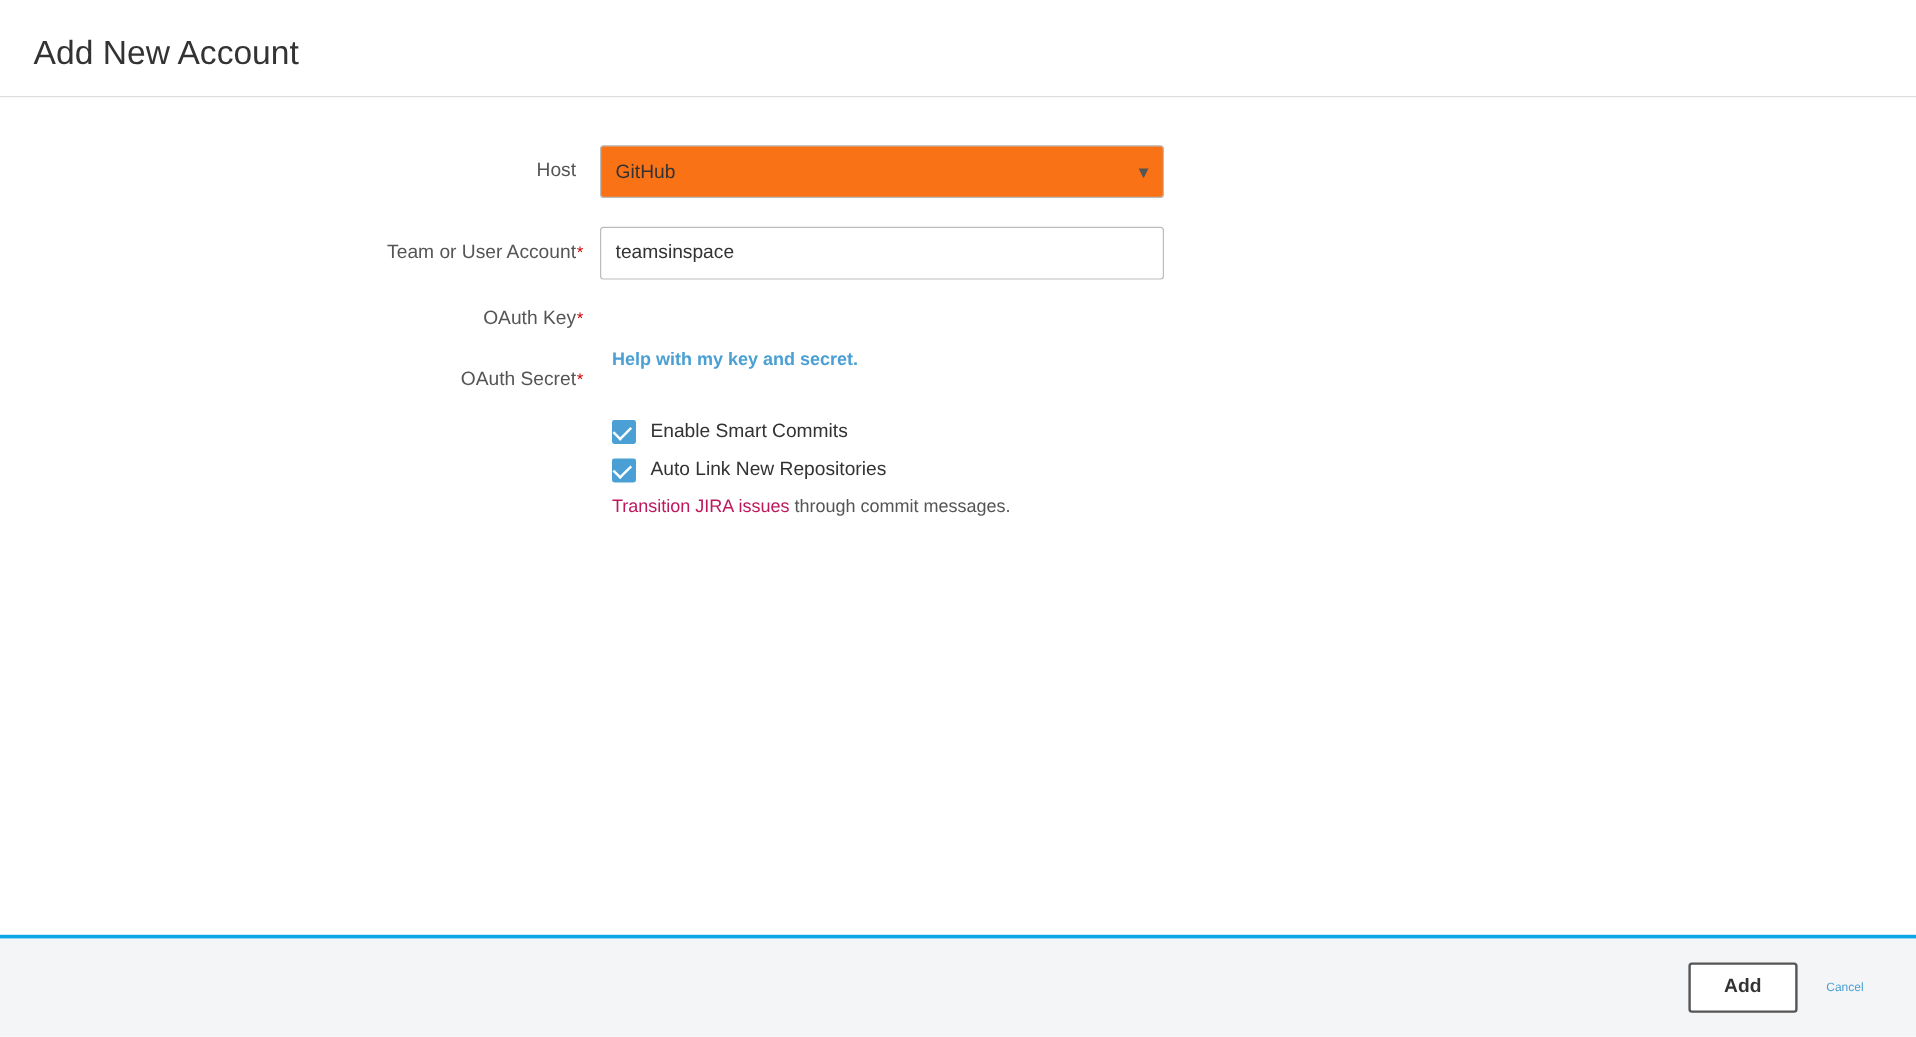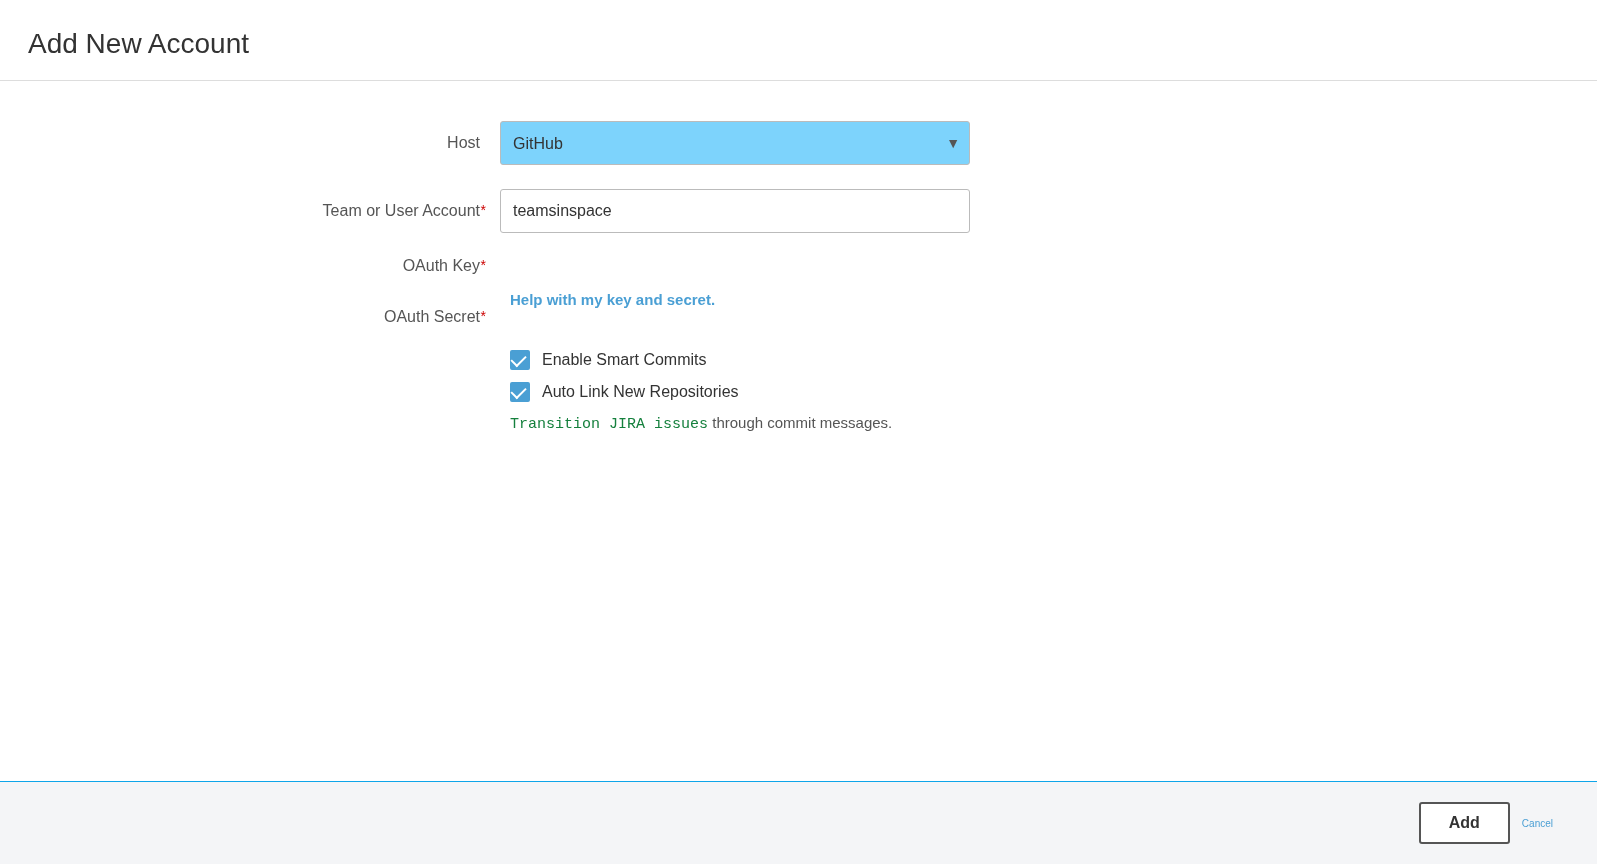--- a/index.html
+++ b/index.html
@@ -105,21 +105,21 @@
     }
 
     .form-select {
       width: 100%;
       height: 44px;
       border: 1px solid #bbb;
       border-radius: 3px;
       padding: 8px 12px;
       font-size: 16px;
       color: #333;
-      background: #7dd3fc;
+      background: #f97316;
       appearance: none;
       -webkit-appearance: none;
       outline: none;
       cursor: pointer;
     }
 
     .select-arrow {
       position: absolute;
       right: 10px;
       top: 50%;
@@ -174,34 +174,33 @@
       font-size: 16px;
       color: #333;
     }
 
     .transition-text {
       font-size: 15px;
       color: #555;
     }
 
     .transition-link {
-      color: #15803d;
+      color: #be185d;
       text-decoration: none;
       cursor: pointer;
-      font-family: Liberation Mono, monospace;
     }
 
     .dialog-footer {
       background: #f4f5f7;
-      border-top: 1px solid #0ea5e9;
+      border-top: 3px solid #0ea5e9;
       padding: 20px 36px;
       display: flex;
       justify-content: flex-end;
       align-items: center;
-      gap: 4px;
+      gap: 16px;
     }
 
     .btn-add {
       background: #fff;
       border: 2px solid #555;
       border-radius: 3px;
       padding: 10px 28px;
       font-size: 16px;
       font-weight: 600;
       color: #333;

